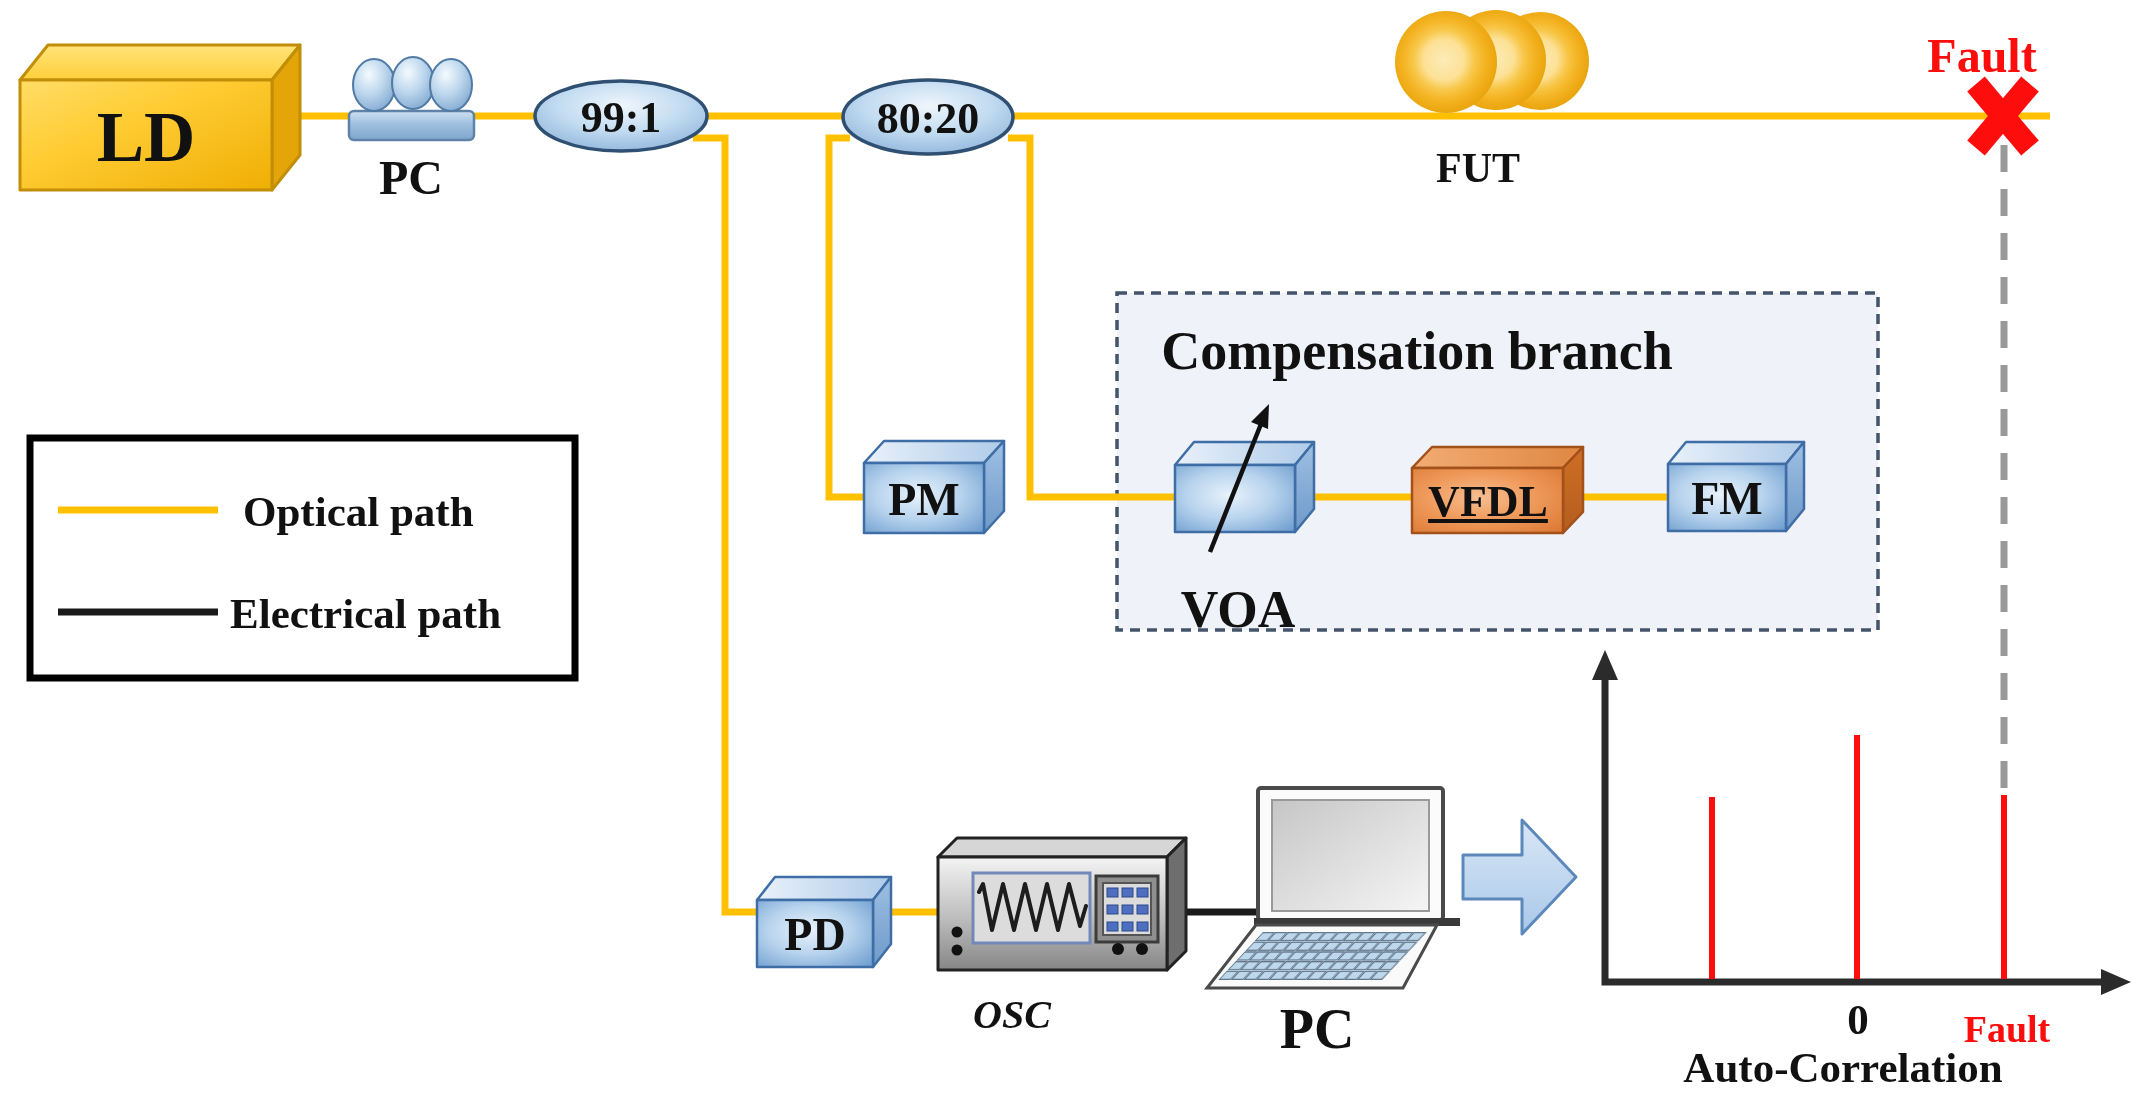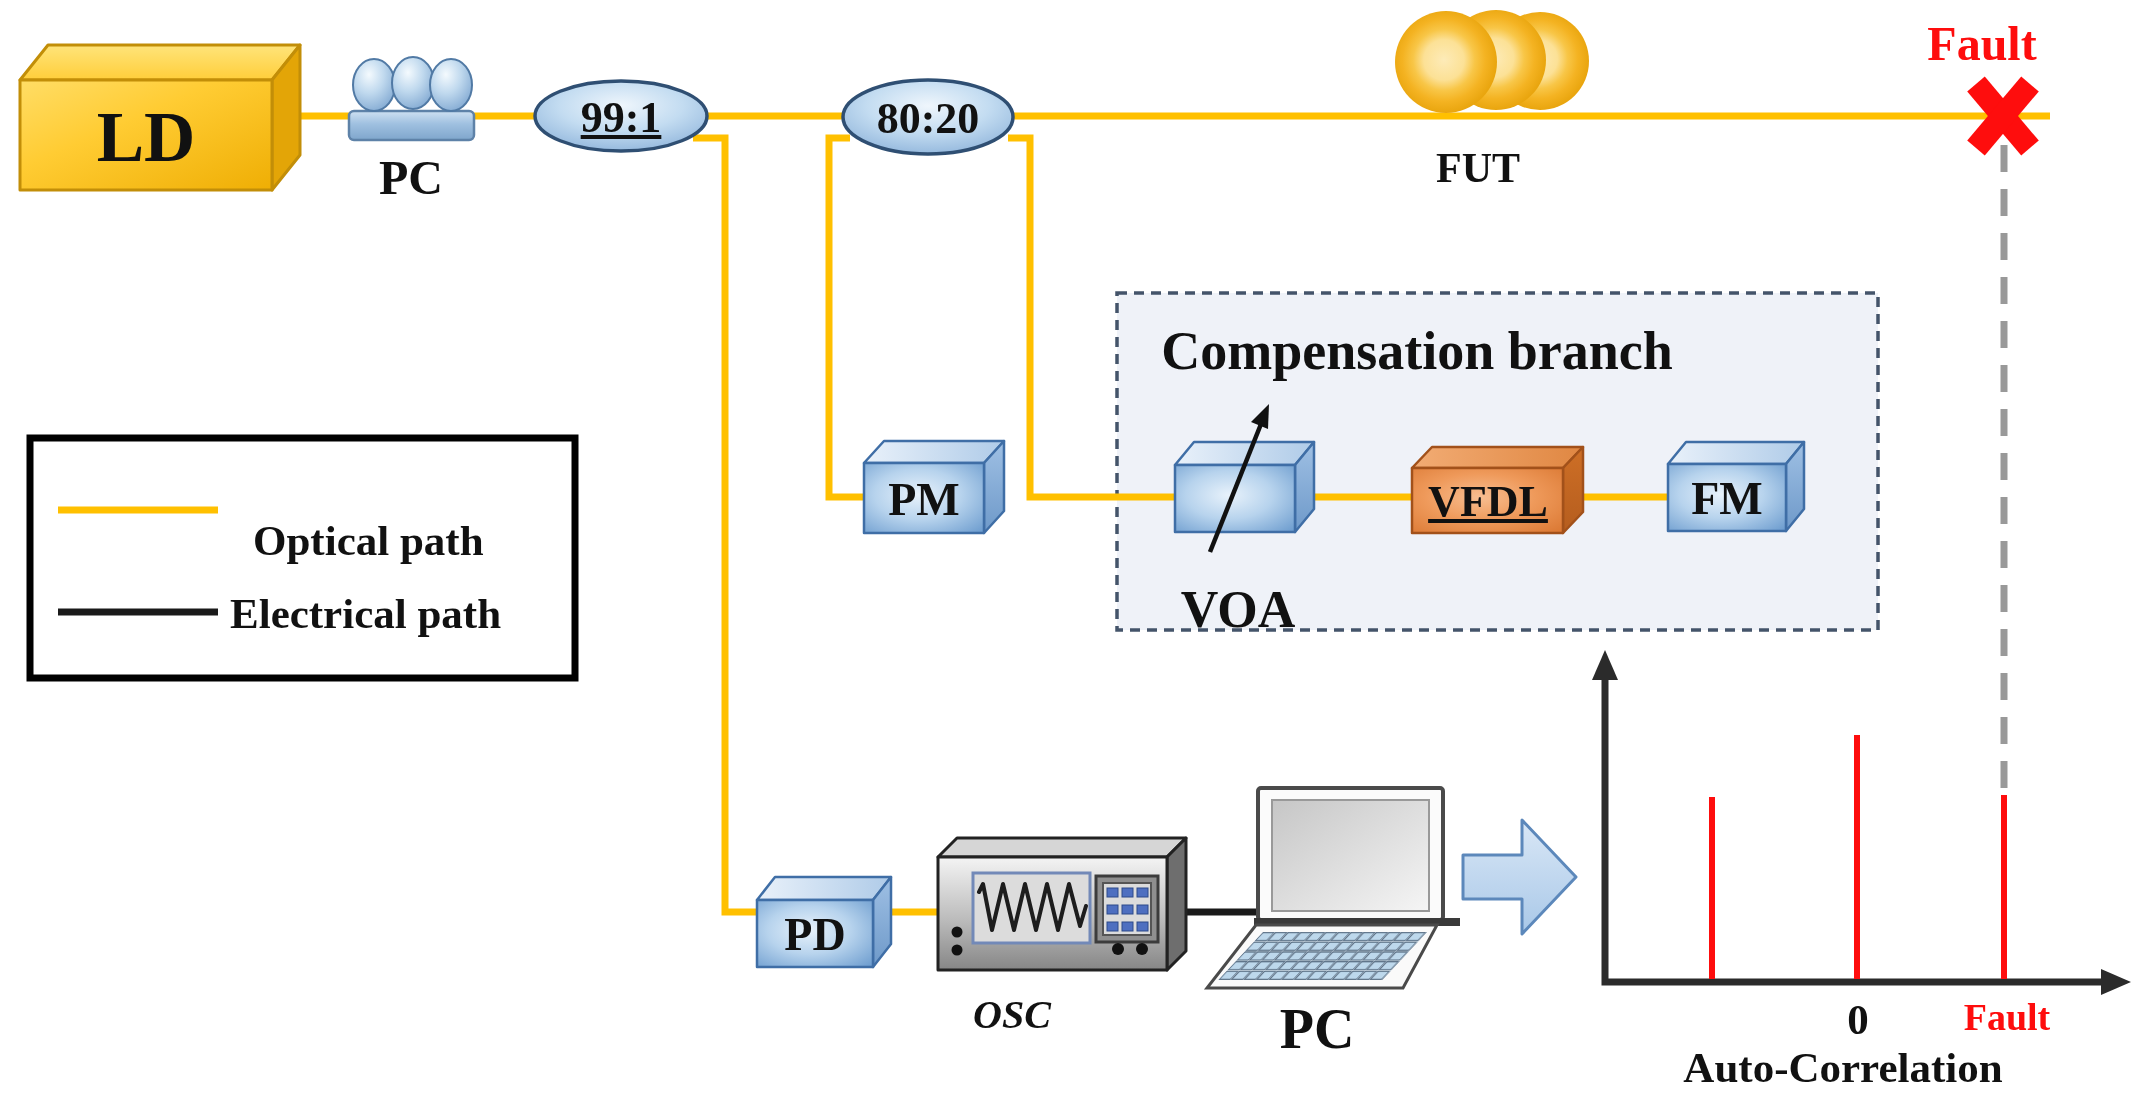--- a/index.html
+++ b/index.html
@@ -12,37 +12,37 @@
   .axis{stroke:#2B2B2B;stroke-width:7;fill:none;}
   .spike{stroke:var(--fault,#FE0D0D);stroke-width:6;fill:none;}
   .faultdash{stroke:#999999;stroke-width:7;fill:none;stroke-dasharray:27 17;}
   .compbox{fill:var(--branch-box-fill,#EFF2F8);stroke:var(--branch-box-border,#44546A);
            stroke-width:3.5;stroke-dasharray:10 7;}
   .xmark{stroke:var(--fault,#FE0D0D);stroke-width:23;fill:none;}
 
   .lbl{position:absolute;font-weight:bold;color:#111;transform:translate(-50%,-50%);
        white-space:nowrap;line-height:1;}
   .lbl.left{transform:translate(0,-50%);}
-  .red{color:var(--fault,#FE0D0D);}
+  .red{color:var(--fault,#FE0D0D);margin-top:12px;}
 
   #lbl-ld{left:146px;top:137px;font-size:71px;}
   #lbl-pcc{left:411px;top:178px;font-size:48px;}
-  #lbl-c991{left:621px;top:118px;font-size:44px;text-decoration:underline;}
+  #lbl-c991{left:621px;top:118px;font-size:44px;}
   #lbl-c8020{left:928px;top:119px;font-size:44px;}
   #lbl-fut{left:1478px;top:168px;font-size:42px;}
   #lbl-fault{left:1982px;top:44px;font-size:48px;}
   #lbl-comp{left:1417px;top:351px;font-size:54px;}
   #lbl-pm{left:924px;top:500px;font-size:46px;}
   #lbl-voa{left:1238px;top:610px;font-size:52px;}
   #lbl-vfdl{left:1488px;top:502px;font-size:44px;text-decoration:underline;}
   #lbl-fm{left:1727px;top:499px;font-size:46px;}
   #lbl-pd{left:815px;top:935px;font-size:46px;}
   #lbl-osc{left:1012px;top:1015px;font-size:40px;font-style:italic;}
   #lbl-pc2{left:1317px;top:1029px;font-size:56px;}
-  #lbl-leg1{left:243px;top:540px;font-size:43px;margin-left:10px;}
+  #lbl-leg1{left:243px;top:511px;font-size:43px;}
   #lbl-leg2{left:230px;top:613px;font-size:43px;}
   #lbl-zero{left:1858px;top:1019px;font-size:43px;}
   #lbl-tfault{left:2007px;top:1017px;font-size:38px;}
   #lbl-ac{left:1843px;top:1067px;font-size:43px;}
 </style>
 </head>
 <body>
 
 <div id="canvas">
 

